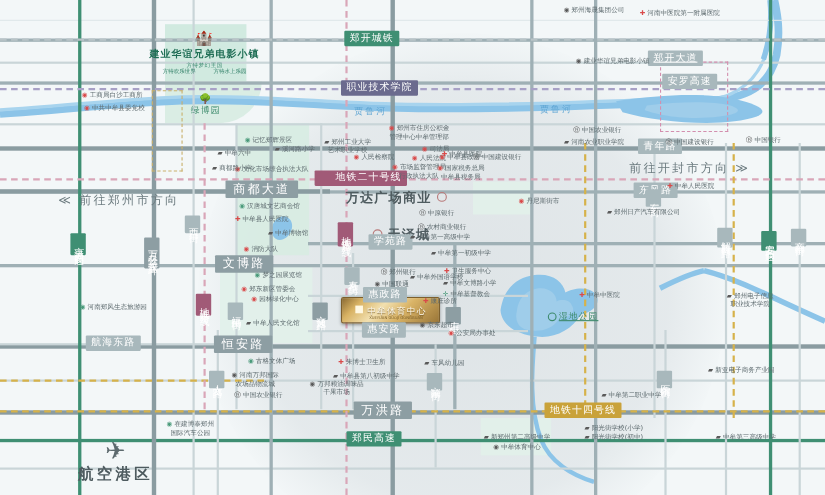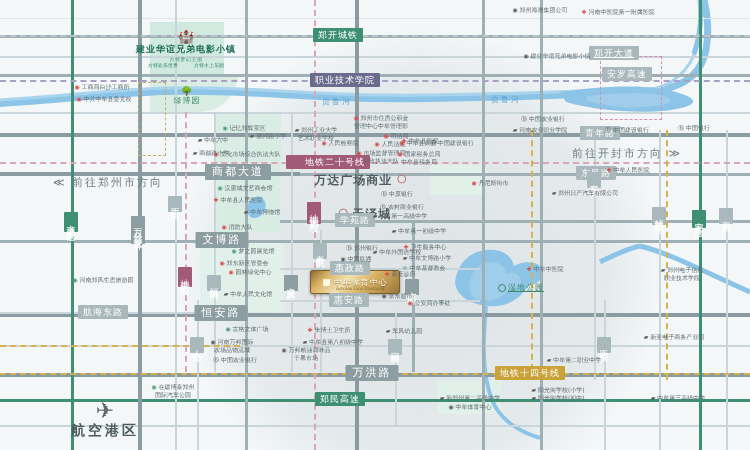--- a/index.html
+++ b/index.html
@@ -249,21 +249,21 @@
   <div class="rdlabel" style="left:614px;top:53px;text-decoration:underline;">郑开大道</div>
   <div class="rdlabel" style="left:627px;top:74px;">安罗高速</div>
   <div class="rdlabel" style="left:600px;top:133px;">青年路</div>
   <div class="rdlabel" style="left:596px;top:173px;">东风路</div>
   <div class="rdlabel big dark" style="left:238px;top:172px;">商都大道</div>
   <div class="rdlabel big dark" style="left:222px;top:240px;">文博路</div>
   <div class="rdlabel big dark" style="left:221px;top:313px;">恒安路</div>
   <div class="rdlabel" style="left:350px;top:268px;">惠政路</div>
   <div class="rdlabel" style="left:349px;top:300px;">惠安路</div>
   <div class="rdlabel" style="left:355px;top:220px;">学苑路</div>
-  <div class="rdlabel big dark" style="left:348px;top:373px;margin-left:24px;">万洪路</div>
+  <div class="rdlabel big dark" style="left:348px;top:373px;">万洪路</div>
   <div class="rdlabel green" style="left:340px;top:399px;">郑民高速</div>
   <div class="rdlabel" style="left:103px;top:312px;">航海东路</div>
   <div class="rdlabel v green" style="left:71px;top:222px;">京港澳高速</div>
   <div class="rdlabel v dark" style="left:138px;top:230px;">万三公路（东五环）</div>
   <div class="rdlabel v" style="left:197px;top:345px;">人文路</div>
   <div class="rdlabel v" style="left:214px;top:283px;">福民街</div>
   <div class="rdlabel v dark" style="left:291px;top:283px;">交通路</div>
   <div class="rdlabel v" style="left:320px;top:251px;">寿圣街</div>
   <div class="rdlabel v" style="left:395px;top:347px;">宣翰街</div>
   <div class="rdlabel v dark" style="left:412px;top:287px;">广惠街</div>

